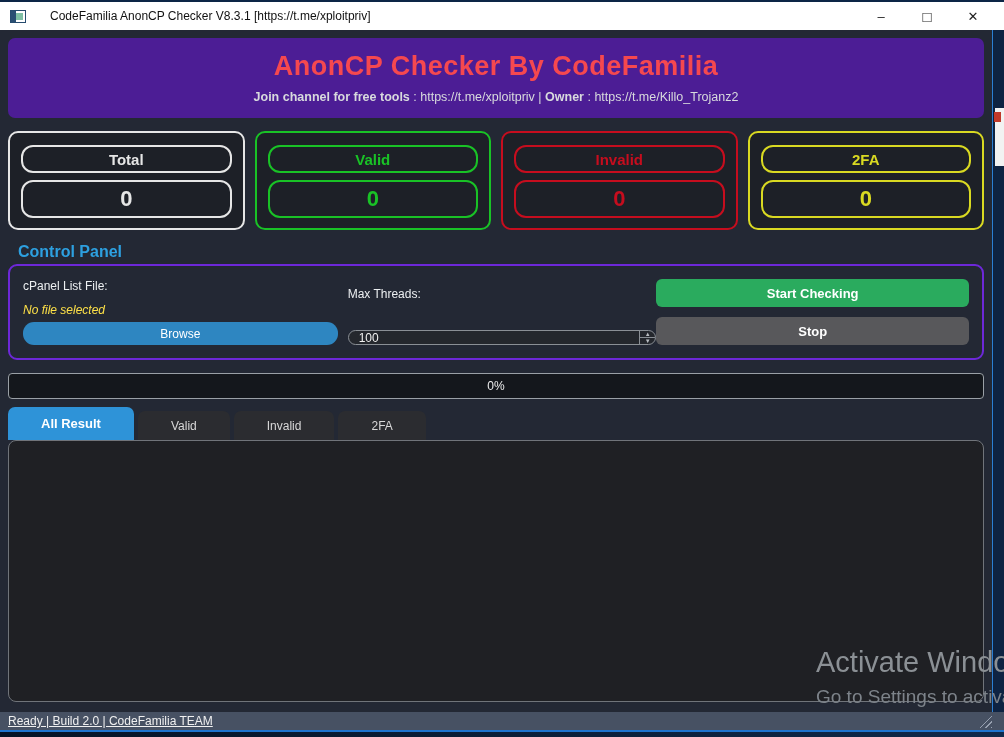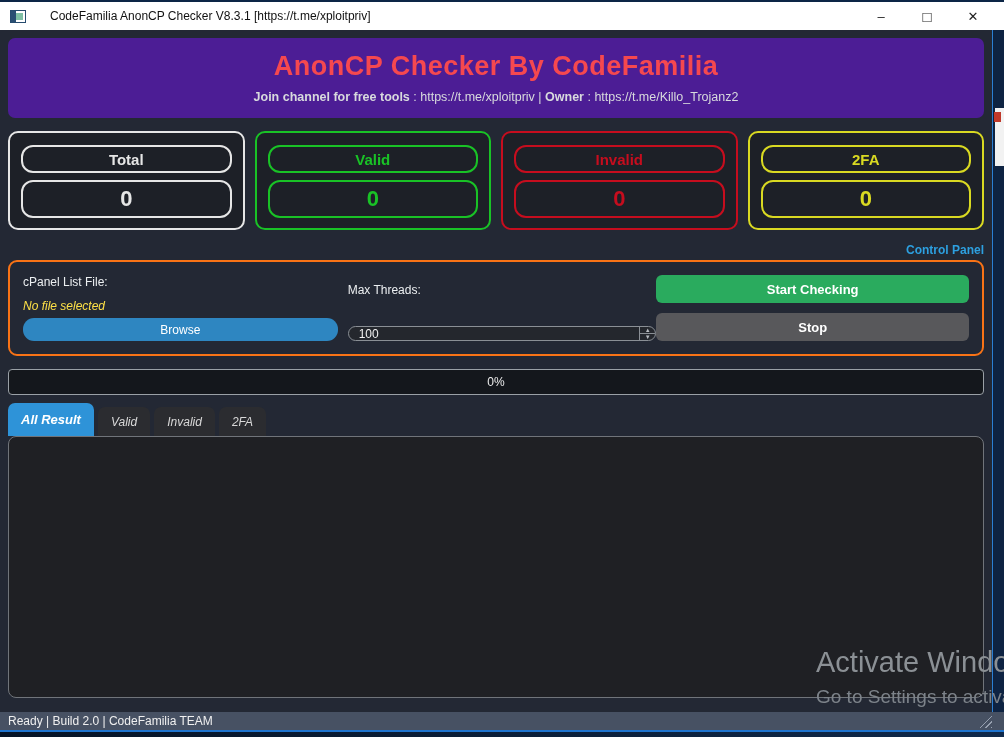--- a/index.html
+++ b/index.html
@@ -53,23 +53,23 @@
     display: flex; align-items: center; justify-content: center;
   }
   .stat-label { height: 28px; font-size: 15px; font-weight: bold; }
   .stat-value { height: 38px; font-size: 22px; font-weight: bold; margin-top: 7px; }
   .c-total   { border-color: #e6e6e6; color: #e6e6e6; }
   .c-valid   { border-color: #19c226; color: #19c226; }
   .c-invalid { border-color: #c60d1e; color: #c60d1e; }
   .c-2fa     { border-color: #d9d922; color: #d9d922; }
 
   
-  .cp-label { margin: 13px 0 3px 16px; color: #2da0e0; font-weight: bold; font-size: 12px; text-align: right; }
+  .cp-label { margin: 13px 0 3px 10px; color: #2da0e0; font-weight: bold; font-size: 16px; }
   .cp-group {
-    border: 2px solid #f97316; border-radius: 9px;
+    border: 2px solid #6d28d9; border-radius: 9px;
     padding: 13px 13px 13px 13px; display: flex; height: 96px;
   }
   .cp-col1 { width: 318px; display: flex; flex-direction: column; }
   .file-label { font-size: 12px; color: #eceff1; }
   .file-status { font-size: 12px; color: #fde047; font-style: italic; margin-top: 10px; }
   .browse-btn {
     margin-top: auto; height: 23px; border: none; border-radius: 11px;
     background: #2e86c1; color: #fff; font-weight: normal; font-size: 12px;
     font-family: inherit; width: 100%; cursor: pointer;
   }
@@ -94,22 +94,22 @@
   }
 
   
   .progress-bar {
     margin-top: 13px; height: 26px; border: 1px solid #9aa0a6; border-radius: 4px;
     background: #14171c; display: flex; align-items: center; justify-content: center;
     font-size: 12px; color: #ececec;
   }
   .tab-row { margin-top: 8px; display: flex; gap: 4px; align-items: flex-end; height: 33px; }
   .tab {
-    border-radius: 7px 7px 0 0; padding: 0 13px; font-size: 12px; color: #d8d8d8;
-    background: #2b2c30; height: 29px; display: flex; align-items: center; cursor: pointer; font-style: italic;
+    border-radius: 7px 7px 0 0; padding: 0 33px; font-size: 12px; color: #d8d8d8;
+    background: #2b2c30; height: 29px; display: flex; align-items: center; cursor: pointer;
   }
   .tab.active {
     background: #2e93d8; color: #fff; font-weight: bold; font-size: 13px; height: 33px;
   }
   .result-box {
     height: 262px; border: 1px solid #70747a; border-radius: 8px; background: #1f2024;
   }
 
   
   .watermark { position: absolute; left: 816px; top: 646px; white-space: nowrap; pointer-events: none; }
@@ -118,21 +118,21 @@
 
   
   .right-strip { position: absolute; left: 994px; top: 30px; width: 10px; height: 682px; background: #0e2342; }
   .strip-white { position: absolute; left: 1px; top: 78px; width: 9px; height: 58px; background: #f2f2f2; }
   .strip-red { position: absolute; left: 0px; top: 82px; width: 7px; height: 10px; background: #c0392b; }
 
   
   .statusbar {
     position: absolute; left: 0; top: 712px; width: 1004px; height: 18px;
     background: #475163; color: #f0f0f0; font-size: 12px;
-    display: flex; align-items: center; padding-left: 8px;
+    display: flex; align-items: center; padding-left: 8px; text-decoration: underline;
   }
   .grip {
     position: absolute; right: 12px; bottom: 2px; width: 14px; height: 14px;
     background: repeating-linear-gradient(-45deg, #97a0b0 0 1px, transparent 1px 4px);
     clip-path: polygon(100% 0, 100% 100%, 0 100%);
   }
   .bottom-blue { position: absolute; left: 0; top: 730px; width: 1004px; height: 2px; background: #1e74cf; }
   .bottom-navy { position: absolute; left: 0; top: 732px; width: 1004px; height: 5px;
     background: linear-gradient(90deg, #061325, #10294a); }
 </style>

